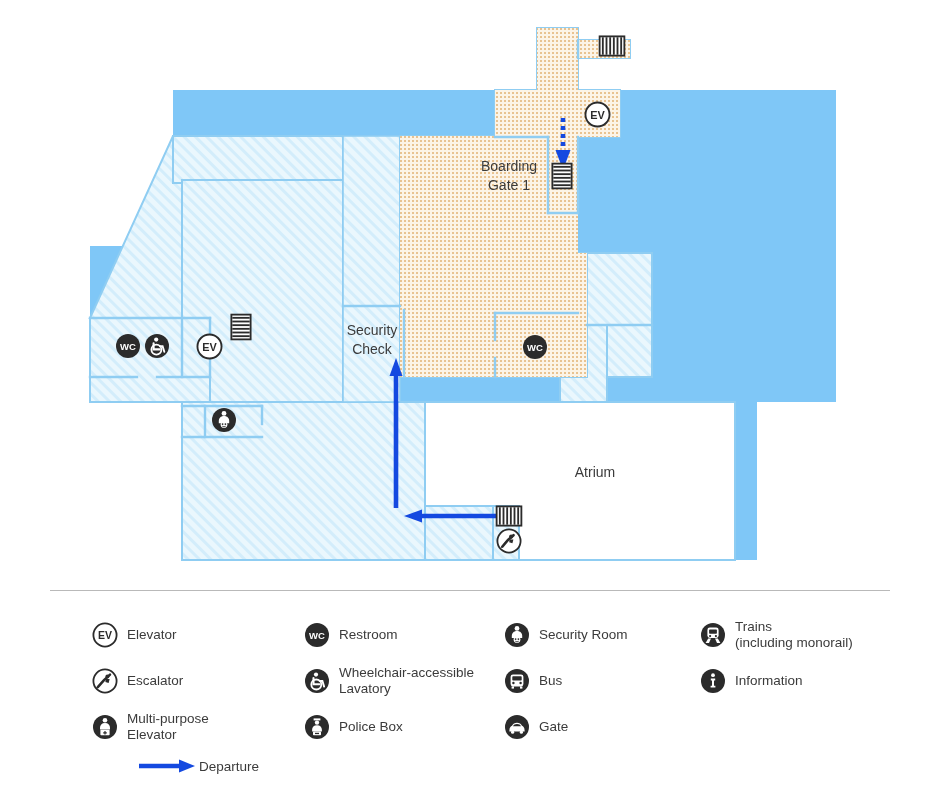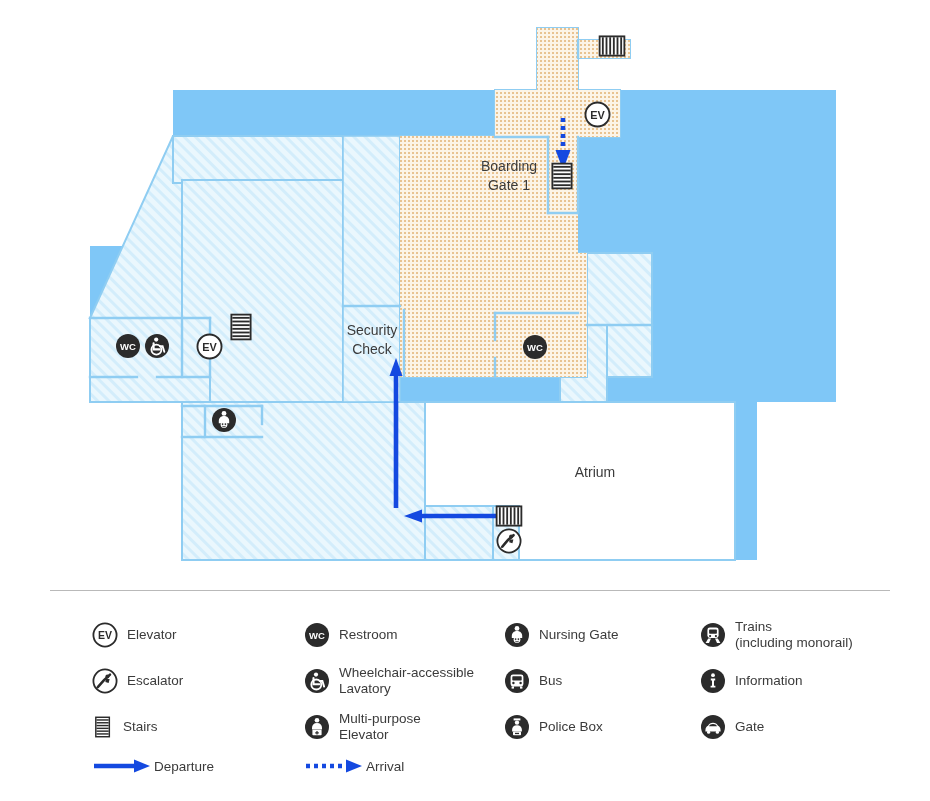--- a/index.html
+++ b/index.html
@@ -38,21 +38,21 @@
   .legend-item .lbl{
     font-size:13.5px;line-height:1.18;color:#3b3b3b;white-space:pre-line;
   }
   .lg-ico{flex:0 0 auto;width:26px;height:26px;display:block;}
 
   
   .legend-arrows{
     position:absolute;left:92px;top:178px;width:800px;
     display:grid;grid-template-columns:212px 400px;align-items:center;
   }
-  .arrow-item{display:flex;align-items:center;}
+  .arrow-item{display:flex;align-items:center;justify-content:center;}
   .arrow-item .lbl{font-size:13.5px;color:#3b3b3b;}
   .arrow-swatch{flex:0 0 auto;width:62px;height:16px;display:block;}
 </style>
 </head>
 <body>
 
 <div id="map-stage">
   <svg id="map-svg" viewBox="0 0 930 580" xmlns="http://www.w3.org/2000/svg">
     <defs>
       <pattern id="hatchBlue" width="8" height="8" patternUnits="userSpaceOnUse" patternTransform="rotate(-45)">
@@ -286,21 +286,21 @@
     <div class="legend-item">
       <svg class="lg-ico" viewBox="0 0 26 26">
         <circle cx="13" cy="13" r="12" fill="#2B2B2B"></circle>
         <circle cx="13" cy="6.4" r="2.4" fill="#fff"></circle>
         <path d="M13 9.1 c-3.4 0 -5.2 2.2 -5.2 5.0 v2.0 h10.4 v-2.0 c0 -2.8 -1.8 -5.0 -5.2 -5.0 z" fill="#fff"></path>
         <circle cx="13" cy="17.6" r="3.4" fill="#fff"></circle>
         <circle cx="11.6" cy="17.1" r="0.9" fill="#2B2B2B"></circle>
         <circle cx="14.4" cy="17.1" r="0.9" fill="#2B2B2B"></circle>
         <path d="M11.3 19.2 q1.7 1.5 3.4 0" stroke="#2B2B2B" stroke-width="0.9" fill="none"></path>
       </svg>
-      <span class="lbl">Nursing Gate</span>
+      <span class="lbl">Security Room</span>
     </div>
 
     <div class="legend-item">
       <svg class="lg-ico" viewBox="0 0 26 26">
         <circle cx="13" cy="13" r="12" fill="#2B2B2B"></circle>
         <rect x="7.4" y="5.6" width="11.2" height="10.4" rx="2.4" fill="#fff"></rect>
         <rect x="9.1" y="7.6" width="7.8" height="4.2" rx="0.7" fill="#2B2B2B"></rect>
         <circle cx="10.1" cy="14.1" r="1.1" fill="#2B2B2B"></circle>
         <circle cx="15.9" cy="14.1" r="1.1" fill="#2B2B2B"></circle>
         <path d="M8.2 16.6 L5.6 21 L9.0 21 L11.0 16.6 Z" fill="#fff"></path>
@@ -348,34 +348,20 @@
 
     <div class="legend-item">
       <svg class="lg-ico" viewBox="0 0 26 26">
         <circle cx="13" cy="13" r="12" fill="#2B2B2B"></circle>
         <circle cx="13" cy="7.2" r="1.9" fill="#fff"></circle>
         <path d="M10.8 10.6 h4.4 v1.9 h-1.2 v5.2 h1.4 v1.9 h-4.8 v-1.9 h1.4 v-5.2 h-1.2 z" fill="#fff"></path>
       </svg>
       <span class="lbl">Information</span>
     </div>
 
-    <div class="legend-item">
-      <svg class="lg-ico" viewBox="0 0 26 26" style="width:22px;height:28px;">
-        <rect x="4.5" y="1.5" width="16" height="23" fill="#fff" stroke="#2B2B2B" stroke-width="1.7"></rect>
-        <g stroke="#2B2B2B" stroke-width="1.7">
-          <line x1="5.3" y1="4.7" x2="19.7" y2="4.7"></line>
-          <line x1="5.3" y1="8.0" x2="19.7" y2="8.0"></line>
-          <line x1="5.3" y1="11.3" x2="19.7" y2="11.3"></line>
-          <line x1="5.3" y1="14.6" x2="19.7" y2="14.6"></line>
-          <line x1="5.3" y1="17.9" x2="19.7" y2="17.9"></line>
-          <line x1="5.3" y1="21.2" x2="19.7" y2="21.2"></line>
-        </g>
-      </svg>
-      <span class="lbl">Stairs</span>
-    </div>
 
     <div class="legend-item">
       <svg class="lg-ico" viewBox="0 0 26 26">
         <circle cx="13" cy="13" r="12" fill="#2B2B2B"></circle>
         <circle cx="13" cy="6.3" r="2.3" fill="#fff"></circle>
         <path d="M13 9.0 c-3.3 0 -5.0 2.1 -5.0 4.8 v1.6 h10.0 v-1.6 c0 -2.7 -1.7 -4.8 -5.0 -4.8 z" fill="#fff"></path>
         <rect x="8.4" y="15.8" width="9.2" height="5.4" rx="0.8" fill="#fff"></rect>
         <path d="M12.4 17.0 h1.2 v1.2 h1.2 v1.2 h-1.2 v1.2 h-1.2 v-1.2 h-1.2 v-1.2 h1.2 z" fill="#2B2B2B"></path>
       </svg>
       <span class="lbl">Multi-purpose
@@ -407,21 +393,14 @@
   </div>
 
   <div class="legend-arrows">
     <div class="arrow-item">
       <svg class="arrow-swatch" viewBox="0 0 62 16">
         <line x1="2" y1="8" x2="44" y2="8" stroke="#1449E0" stroke-width="4.4"></line>
         <polygon points="58,8 42,1.6 42,14.4" fill="#1449E0"></polygon>
       </svg>
       <span class="lbl">Departure</span>
     </div>
-    <div class="arrow-item">
-      <svg class="arrow-swatch" viewBox="0 0 62 16">
-        <line x1="2" y1="8" x2="42" y2="8" stroke="#1449E0" stroke-width="4.4" stroke-dasharray="4 4"></line>
-        <polygon points="58,8 42,1.6 42,14.4" fill="#1449E0"></polygon>
-      </svg>
-      <span class="lbl">Arrival</span>
-    </div>
   </div>
 </div>
 
 </body></html>

